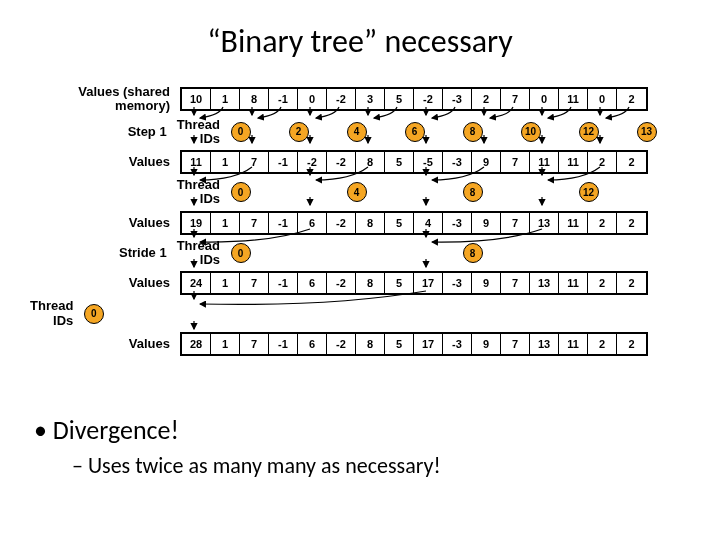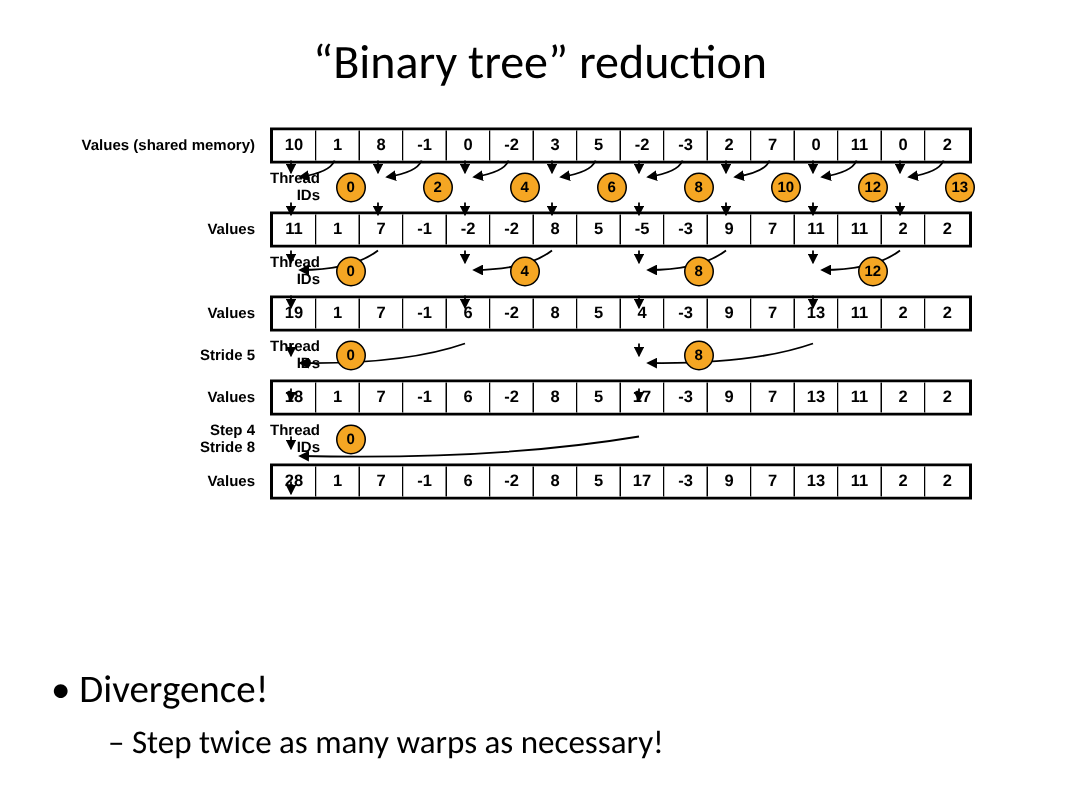--- a/index.html
+++ b/index.html
@@ -31,21 +31,21 @@
   .row {
     display: flex;
     align-items: center;
     gap: 0;
   }
   .label-col {
     width: 150px;
     text-align: right;
     padding-right: 10px;
     line-height: 1.1;
-    font-size: 10px;
+    font-size: 13px;
   }
   .label-col .step { display:block; }
   .cells {
     display: flex;
     border: 2px solid #000;
     background: #fff;
   }
   .cell {
     width: 29px;
     height: 20px;
@@ -84,39 +84,39 @@
   }
   .svg-arrows {
     position: absolute;
     left: 150px;
     top: 0;
     pointer-events: none;
   }
   .bullets {
     position: absolute;
     left: 34px;
-    top: 443px;
+    top: 414px;
     font-family: Calibri, sans-serif;
     color: #000;
   }
   .bullets .b1 {
     font-size: 26px;
     margin-bottom: 6px;
   }
   .bullets .b2 {
     font-size: 22px;
     padding-left: 38px;
   }
   .b1::before { content: "• "; }
   .spacer { height: 4px; }
 </style>
 </head>
 <body>
 
-<div class="title">“Binary tree” reduction</div>
+<div class="title">“Binary tree” necessary</div>
 
 <div class="diagram">
 
   <svg class="svg-arrows" width="480" height="340">
     <defs>
       <marker id="ah" markerWidth="6" markerHeight="6" refX="5" refY="3" orient="auto">
         <path d="M0,0 L6,3 L0,6 Z" fill="#000"></path>
       </marker>
     </defs>
 
@@ -195,20 +195,21 @@
         <div class="cell">0</div>
         <div class="cell">11</div>
         <div class="cell">0</div>
         <div class="cell">2</div>
       </div>
   </div>
   <div class="spacer"></div>
 
   <div class="row">
     <div class="label-col">
+      <span class="step">Step 1</span>
     </div>
     <div class="label-col" style="width:auto;padding-right:6px;white-space:pre">Thread
 IDs</div>
     <div class="threads" id="tr1" style="margin-left: 0px;">
         <div class="tid">
           <div class="tid-circle">0</div>
         </div>
         <div class="tid"></div>
         <div class="tid">
           <div class="tid-circle">2</div>
@@ -317,21 +318,21 @@
         <div class="cell">13</div>
         <div class="cell">11</div>
         <div class="cell">2</div>
         <div class="cell">2</div>
       </div>
   </div>
   <div class="spacer"></div>
 
   <div class="row">
     <div class="label-col">
-      <span class="step">Stride 5</span>
+      <span class="step">Stride 1</span>
     </div>
     <div class="label-col" style="width:auto;padding-right:6px;white-space:pre">Thread
 IDs</div>
     <div class="threads" id="tr3" style="margin-left: 0px;">
         <div class="tid">
           <div class="tid-circle">0</div>
         </div>
         <div class="tid"></div>
         <div class="tid"></div>
         <div class="tid"></div>
@@ -349,45 +350,41 @@
         <div class="tid"></div>
         <div class="tid"></div>
         <div class="tid"></div>
       </div>
   </div>
   <div class="spacer"></div>
 
   <div class="row">
     <div class="label-col">Values</div>
     <div class="cells" id="vr3">
-        <div class="cell">18</div>
+        <div class="cell">24</div>
         <div class="cell">1</div>
         <div class="cell">7</div>
         <div class="cell">-1</div>
         <div class="cell">6</div>
         <div class="cell">-2</div>
         <div class="cell">8</div>
         <div class="cell">5</div>
         <div class="cell">17</div>
         <div class="cell">-3</div>
         <div class="cell">9</div>
         <div class="cell">7</div>
         <div class="cell">13</div>
         <div class="cell">11</div>
         <div class="cell">2</div>
         <div class="cell">2</div>
       </div>
   </div>
   <div class="spacer"></div>
 
   <div class="row">
-    <div class="label-col">
-      <span class="step">Step 4</span>
-      <span class="step">Stride 8</span>
-    </div>
     <div class="label-col" style="width:auto;padding-right:6px;white-space:pre">Thread
 IDs</div>
     <div class="threads" id="tr4" style="margin-left: 0px;">
         <div class="tid">
           <div class="tid-circle">0</div>
         </div>
         <div class="tid"></div>
         <div class="tid"></div>
         <div class="tid"></div>
         <div class="tid"></div>
@@ -424,14 +421,14 @@
         <div class="cell">13</div>
         <div class="cell">11</div>
         <div class="cell">2</div>
         <div class="cell">2</div>
       </div>
   </div>
 </div>
 
 <div class="bullets">
   <div class="b1">Divergence!</div>
-  <div class="b2">– Step twice as many warps as necessary!</div>
+  <div class="b2">– Uses twice as many many as necessary!</div>
 </div>
 
 </body></html>

